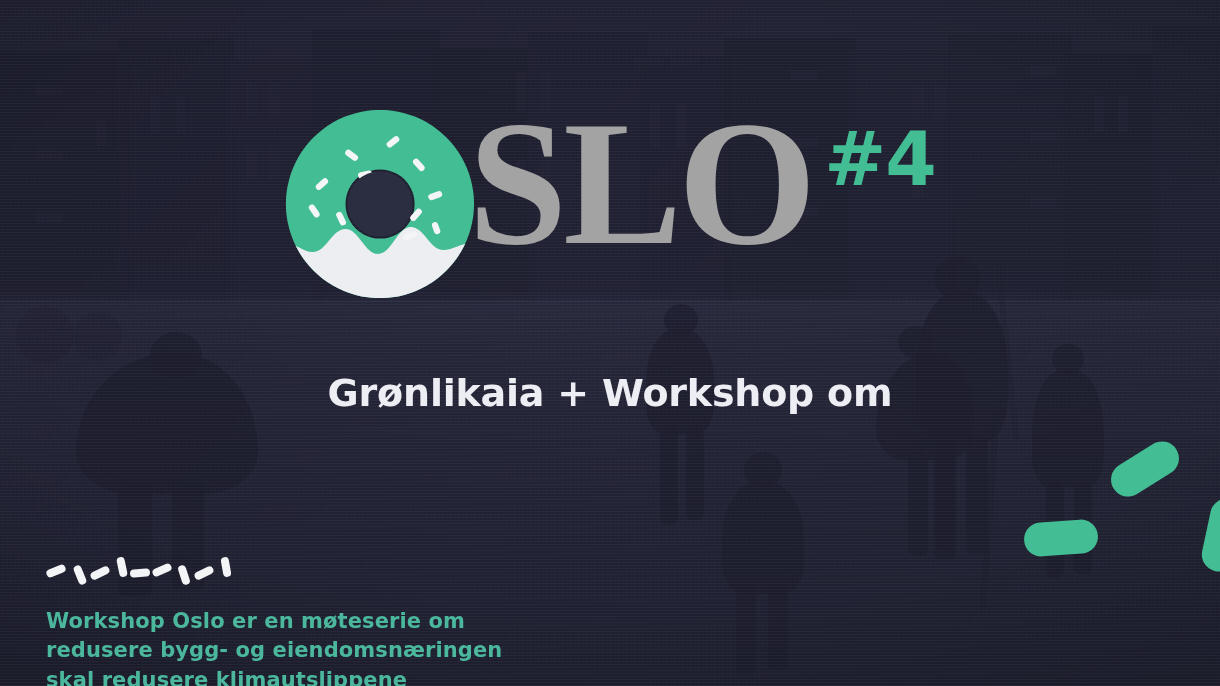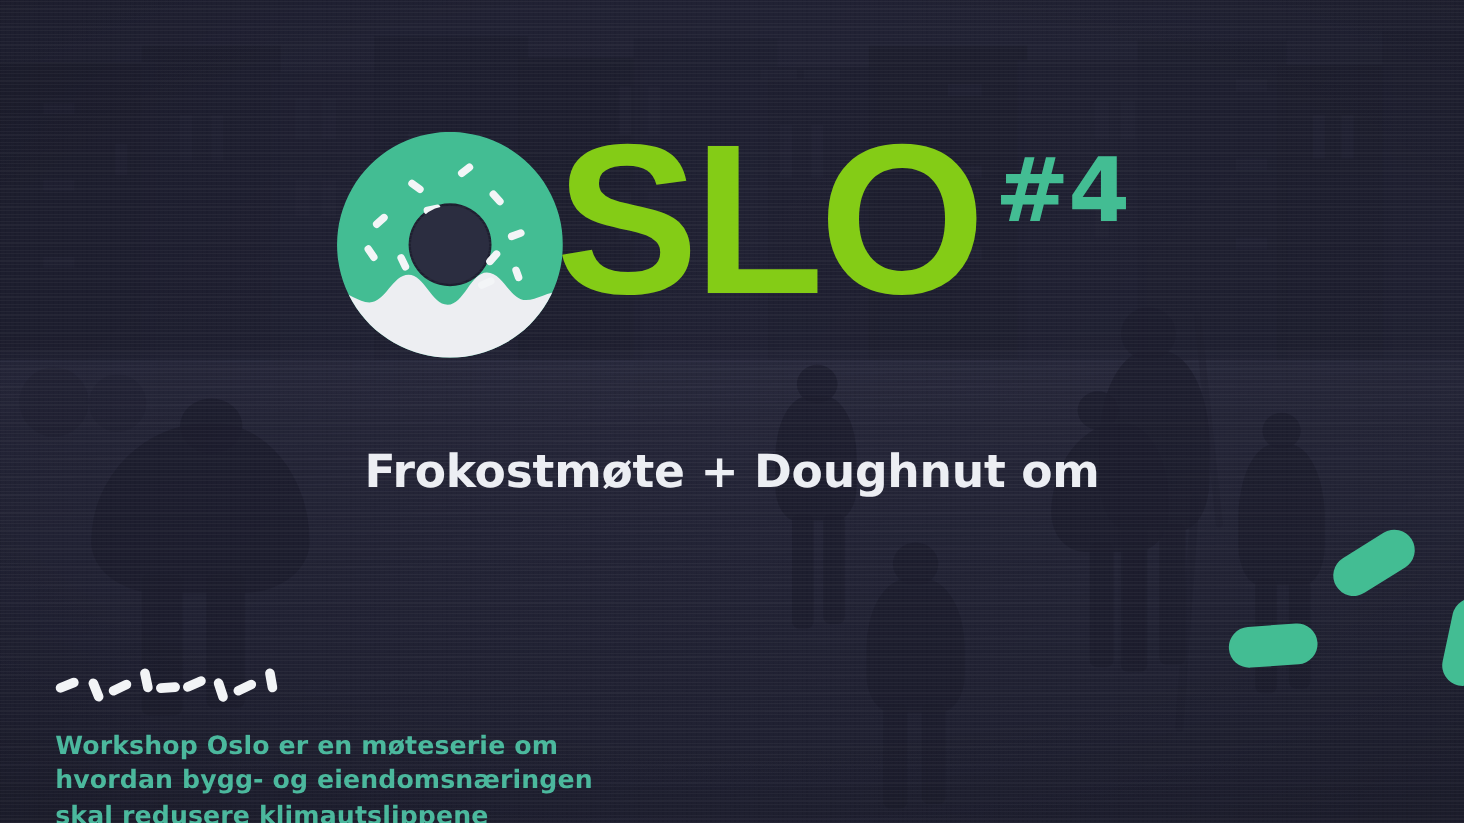--- a/index.html
+++ b/index.html
@@ -151,26 +151,26 @@
     justify-content: center;
   }
   .donut {
     width: 192px;
     height: 192px;
     flex: 0 0 auto;
     margin-right: -8px;
     margin-top: 4px;
   }
   .wordmark {
-    font-family: Liberation Sans, sans-serif;
+    font-family: Liberation Serif, serif;
     font-weight: 700;
     font-size: 178px;
     line-height: .98;
     letter-spacing: -4px;
-    color: #84cc16;
+    color: #a3a3a3;
     margin-top: -8px;
   }
   .issue {
     font-family: "DejaVu Sans", "Liberation Sans", sans-serif;
     font-weight: 700;
     font-size: 74px;
     line-height: 1;
     color: #43bd93;
     margin-top: 18px;
     margin-left: 12px;
@@ -401,37 +401,37 @@
         </g>
 
         <circle cx="100" cy="100" r="34" fill="#2b2d40"></circle>
       </svg>
 
       <div class="wordmark">SLO</div>
       <div class="issue">#4</div>
     </div>
 
     <div class="headline">
-      <div class="title-line">Frokostmøte + Doughnut om</div>
+      <div class="title-line">Grønlikaia + Workshop om</div>
     </div>
 
     <div class="blurb">
       <div class="blurb-sprinkles">
         <div class="sp" style="left:0px;   top:8px;  transform:rotate(-22deg);"></div>
         <div class="sp" style="left:24px;  top:12px; transform:rotate(68deg);"></div>
         <div class="sp" style="left:44px;  top:10px; transform:rotate(-26deg);"></div>
         <div class="sp" style="left:66px;  top:4px;  transform:rotate(78deg);"></div>
         <div class="sp" style="left:84px;  top:10px; transform:rotate(-4deg);"></div>
         <div class="sp" style="left:106px; top:7px;  transform:rotate(-24deg);"></div>
         <div class="sp" style="left:128px; top:12px; transform:rotate(72deg);"></div>
         <div class="sp" style="left:148px; top:10px; transform:rotate(-26deg);"></div>
         <div class="sp" style="left:170px; top:4px;  transform:rotate(80deg);"></div>
       </div>
       <p class="blurb-line">Workshop Oslo er en møteserie om</p>
-      <p class="blurb-line">hvordan bygg- og eiendomsnæringen</p>
+      <p class="blurb-line">redusere bygg- og eiendomsnæringen</p>
       <p class="blurb-line">skal redusere klimautslippene</p>
     </div>
 
     <div class="deco">
       <div class="deco-sp" style="left:1108px; top:452px; width:74px; height:34px; transform:rotate(-32deg);"></div>
       <div class="deco-sp" style="left:1024px; top:521px; width:74px; height:34px; transform:rotate(-4deg);"></div>
       <div class="deco-sp" style="left:1186px; top:518px; width:74px; height:34px; transform:rotate(-78deg);"></div>
     </div>
 
   </div>

